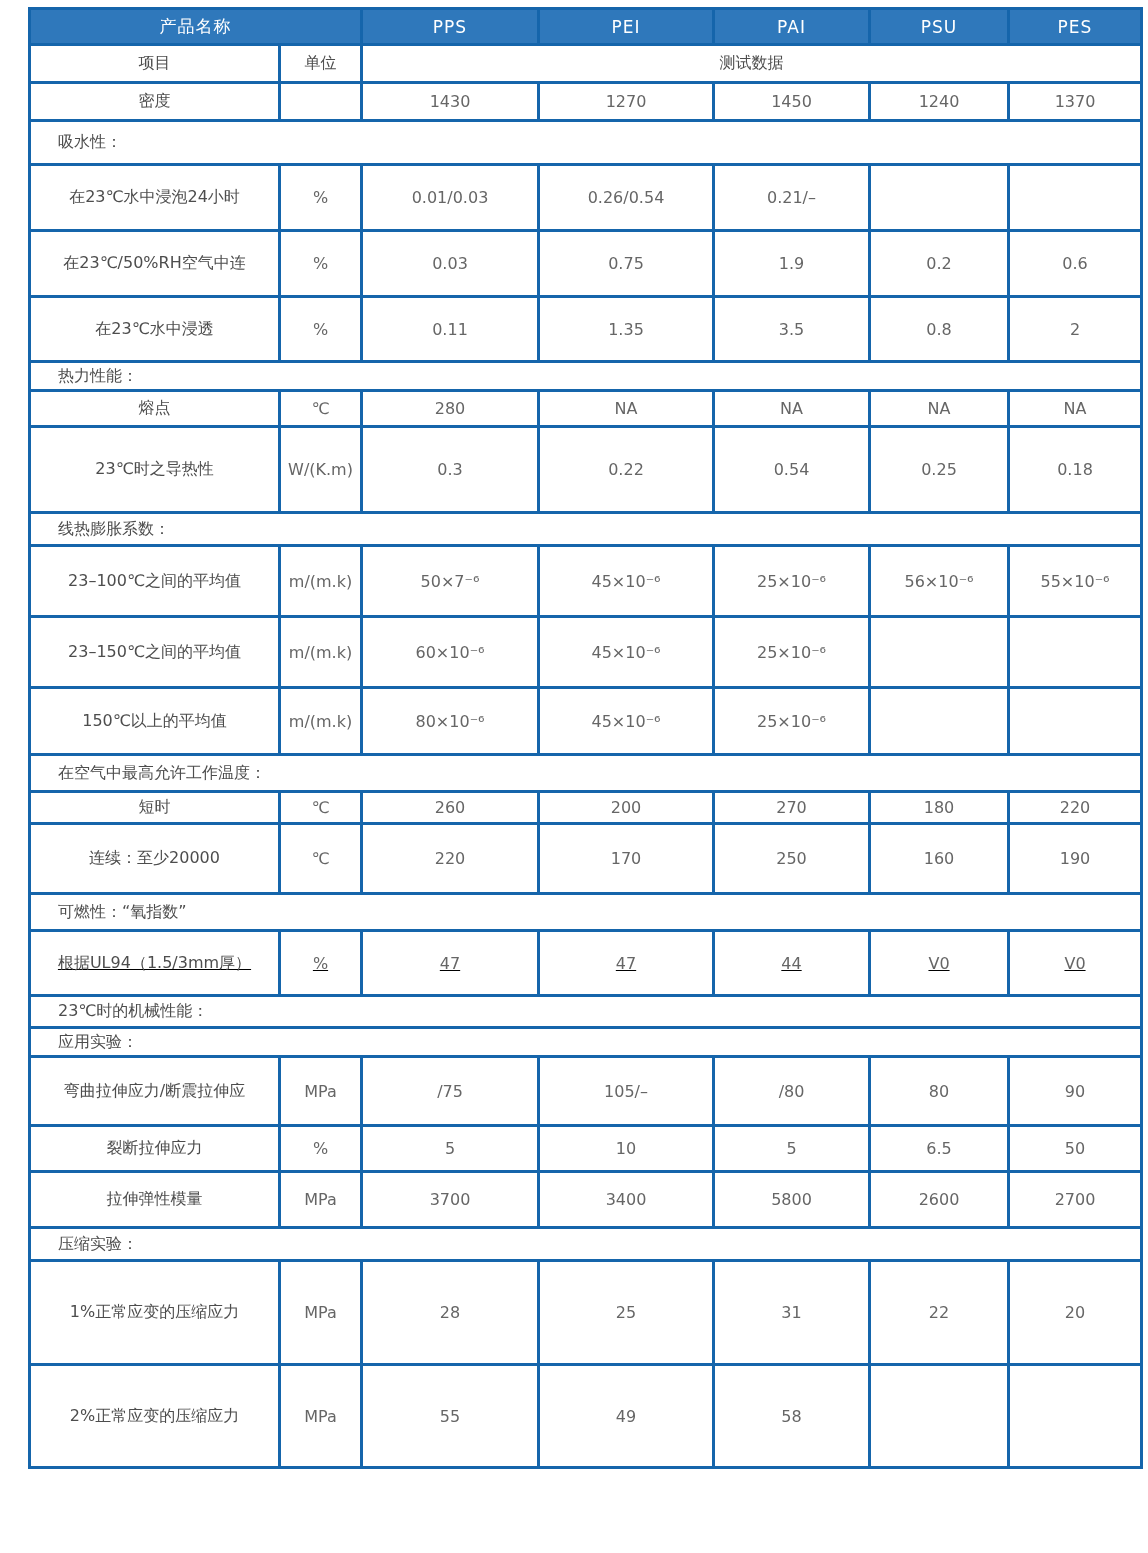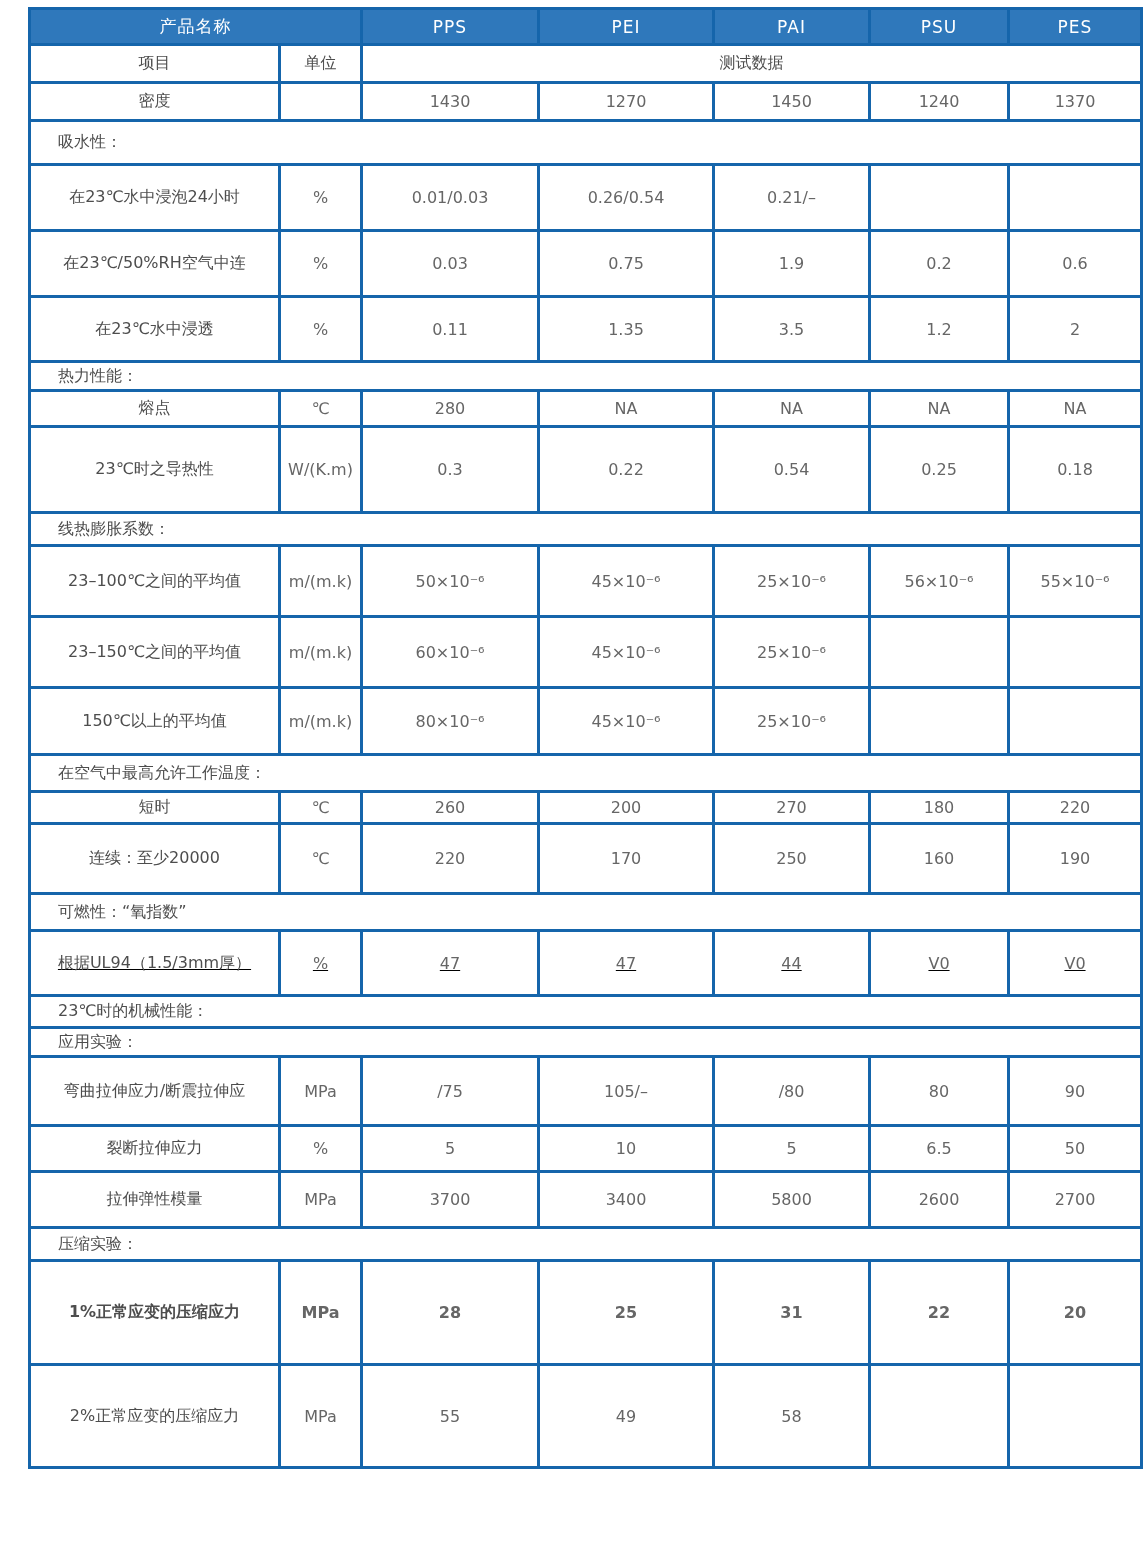--- a/index.html
+++ b/index.html
@@ -92,21 +92,21 @@
           <td class="value-cell">1.9</td>
           <td class="value-cell">0.2</td>
           <td class="value-cell">0.6</td>
         </tr>
         <tr class="data" style="height: 65px;">
           <td class="label-cell">在23℃水中浸透</td>
           <td class="unit-cell">%</td>
           <td class="value-cell">0.11</td>
           <td class="value-cell">1.35</td>
           <td class="value-cell">3.5</td>
-          <td class="value-cell">1.2</td>
+          <td class="value-cell">0.8</td>
           <td class="value-cell">2</td>
         </tr>
         <tr class="section" style="height: 29px;">
           <td colspan="7" class="section-cell">热力性能：</td>
         </tr>
         <tr class="data" style="height: 36px;">
           <td class="label-cell">熔点</td>
           <td class="unit-cell">℃</td>
           <td class="value-cell">280</td>
           <td class="value-cell">NA</td>
@@ -122,21 +122,21 @@
           <td class="value-cell">0.54</td>
           <td class="value-cell">0.25</td>
           <td class="value-cell">0.18</td>
         </tr>
         <tr class="section" style="height: 33px;">
           <td colspan="7" class="section-cell">线热膨胀系数：</td>
         </tr>
         <tr class="data" style="height: 71px;">
           <td class="label-cell">23–100℃之间的平均值</td>
           <td class="unit-cell">m/(m.k)</td>
-          <td class="value-cell">50×10⁻⁶</td>
+          <td class="value-cell">50×7⁻⁶</td>
           <td class="value-cell">45×10⁻⁶</td>
           <td class="value-cell">25×10⁻⁶</td>
           <td class="value-cell">56×10⁻⁶</td>
           <td class="value-cell">55×10⁻⁶</td>
         </tr>
         <tr class="data" style="height: 71px;">
           <td class="label-cell">23–150℃之间的平均值</td>
           <td class="unit-cell">m/(m.k)</td>
           <td class="value-cell">60×10⁻⁶</td>
           <td class="value-cell">45×10⁻⁶</td>
@@ -215,21 +215,21 @@
           <td class="unit-cell">MPa</td>
           <td class="value-cell">3700</td>
           <td class="value-cell">3400</td>
           <td class="value-cell">5800</td>
           <td class="value-cell">2600</td>
           <td class="value-cell">2700</td>
         </tr>
         <tr class="section" style="height: 33px;">
           <td colspan="7" class="section-cell">压缩实验：</td>
         </tr>
-        <tr class="data" style="height: 104px; font-weight: bold;">
+        <tr class="data" style="height: 104px;">
           <td class="label-cell">1%正常应变的压缩应力</td>
           <td class="unit-cell">MPa</td>
           <td class="value-cell">28</td>
           <td class="value-cell">25</td>
           <td class="value-cell">31</td>
           <td class="value-cell">22</td>
           <td class="value-cell">20</td>
         </tr>
         <tr class="data" style="height: 103px;">
           <td class="label-cell">2%正常应变的压缩应力</td>

